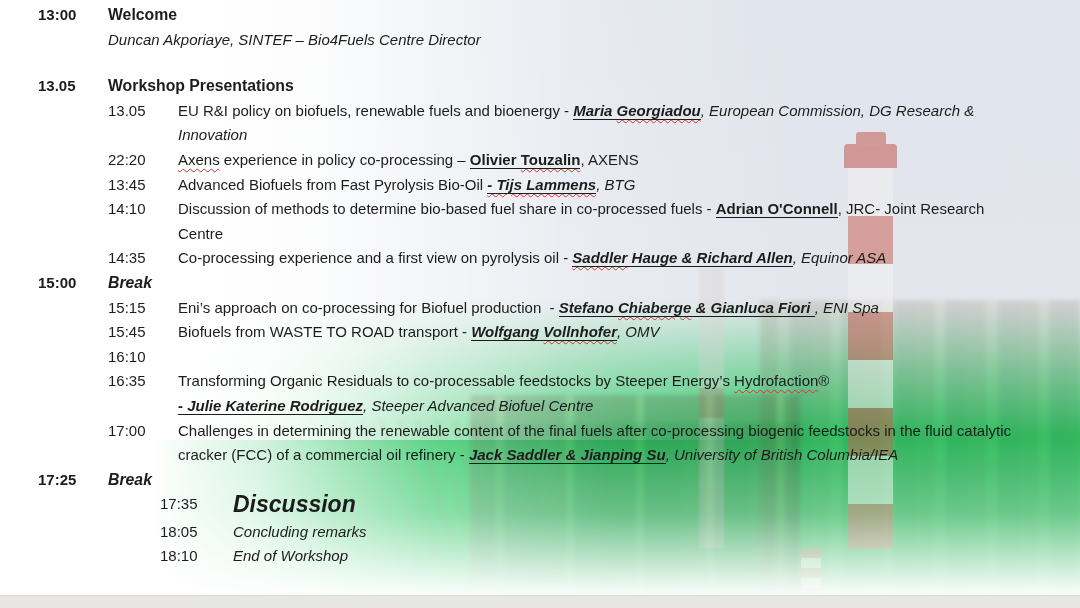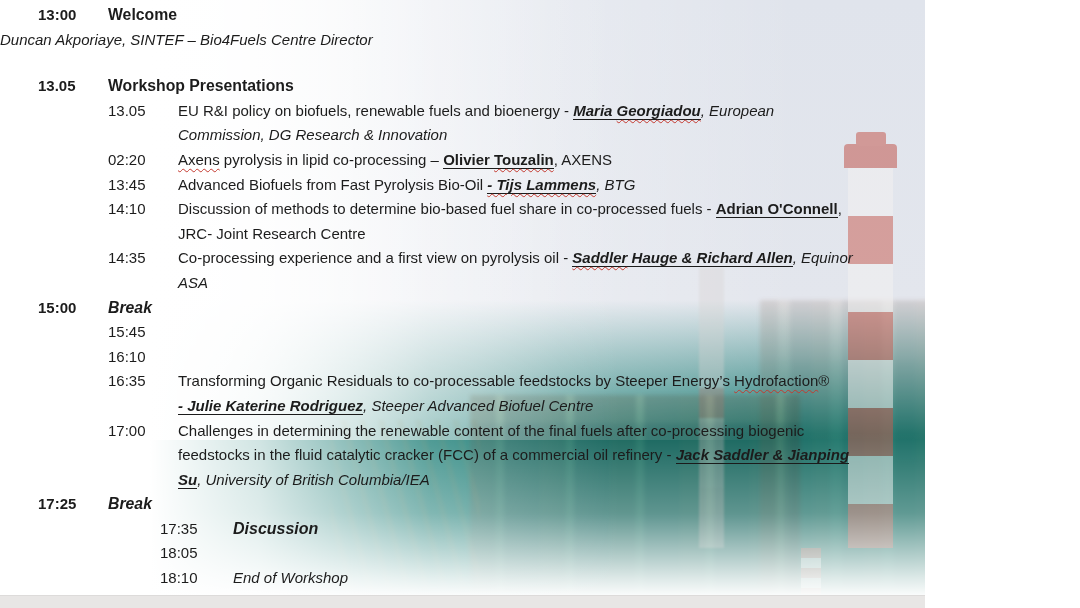--- a/index.html
+++ b/index.html
@@ -2,21 +2,21 @@
 <html><head>
 <meta charset="utf-8">
 <style>
   html,body{margin:0;padding:0;}
   body{
     width:1080px;height:608px;overflow:hidden;background:#fff;
     font-family:"Liberation Sans","DejaVu Sans",sans-serif;
     color:#1c1c1c;
     -webkit-font-smoothing:antialiased;
   }
-  .slide{position:relative;width:925px;height:608px;background:#0f766e;overflow:hidden;}
+  .slide{position:relative;width:1080px;height:608px;background:#22c55e;overflow:hidden;}
 
   
   .bg{position:absolute;inset:0;z-index:1;overflow:hidden;}
   .bg-sky{position:absolute;left:0;top:0;right:0;height:440px;
     background:
       linear-gradient(90deg, #ffffff 0px, rgba(255,255,255,0.88) 220px, rgba(255,255,255,0.25) 560px, rgba(255,255,255,0) 800px),
       linear-gradient(180deg, #e0e4ec 0px, #e3e6ed 300px, rgba(227,230,237,0) 440px);}
   .chimney-main{position:absolute;left:848px;top:168px;width:45px;height:380px;opacity:.5;filter:blur(.6px);
     background:repeating-linear-gradient(180deg,#f4f2f1 0 48px,#c85a4e 48px 96px);}
   .chimney-main::before{content:"";position:absolute;left:-4px;top:-24px;width:53px;height:24px;background:#bf4b41;border-radius:4px 4px 0 0;}
@@ -41,28 +41,28 @@
       linear-gradient(0deg, #fff 0 10px, rgba(255,255,255,.85) 30px, rgba(255,255,255,.3) 95px, rgba(255,255,255,0) 175px);}
 
   
   .agenda{position:absolute;left:0;right:0;top:3px;z-index:2;font-size:15px;line-height:24.6px;}
   .row{display:flex;align-items:flex-start;}
   .time{flex:none;white-space:nowrap;}
   .content{flex:1;padding-right:61px;}
   .kind-section .time{margin-left:38px;width:70px;font-weight:700;}
   .kind-section .content{font-size:15.8px;}
   .kind-session .time{margin-left:108px;width:70px;}
-  .kind-speaker .content{}
+  .kind-speaker .content{margin-left:108px;}
   .kind-sub3 .time{margin-left:160px;width:73px;}
   .gap{width:100%;}
   .b{font-weight:700;}
   .i{font-style:italic;}
   .u{border-bottom:1.5px solid #1b1b1b;}
   .q{text-decoration-line:underline;text-decoration-style:wavy;text-decoration-color:#c4392f;text-decoration-thickness:1px;text-underline-offset:3px;}
-  .lg{font-size:16px;}
+  .lg{font-size:23px;}
 
   .bottom-bar{position:absolute;left:0;right:0;bottom:0;height:12px;background:#e8e6e5;border-top:1px solid #dddbda;z-index:3;}
 </style>
 </head>
 <body>
 
 <div class="slide">
 
   <div class="bg">
     <div class="bg-sky"></div>
@@ -86,41 +86,46 @@
       <div class="gap" style="height: 22px;"></div>
       <div class="row kind-section">
         <span class="time">13.05</span>
         <span class="content"><span class="b">Workshop Presentations</span></span>
       </div>
       <div class="row kind-session">
         <span class="time">13.05</span>
         <span class="content"><span>EU R&amp;I policy on biofuels, renewable fuels and bioenergy - </span><span class="b i u">Maria </span><span class="b i u q">Georgiadou</span><span class="i">, European Commission, DG Research &amp; Innovation</span></span>
       </div>
       <div class="row kind-session">
-        <span class="time">02:20</span>
-        <span class="content"><span class="q">Axens</span><span> pyrolysis in lipid co-processing – </span><span class="b u">Olivier </span><span class="b u q">Touzalin</span><span>, AXENS</span></span>
+        <span class="time">22:20</span>
+        <span class="content"><span class="q">Axens</span><span> experience in policy co-processing – </span><span class="b u">Olivier </span><span class="b u q">Touzalin</span><span>, AXENS</span></span>
       </div>
       <div class="row kind-session">
         <span class="time">13:45</span>
         <span class="content"><span>Advanced Biofuels from Fast Pyrolysis Bio-Oil </span><span class="b i u q">- Tijs Lammens</span><span class="i">, BTG</span></span>
       </div>
       <div class="row kind-session">
         <span class="time">14:10</span>
         <span class="content"><span>Discussion of methods to determine bio-based fuel share in co-processed fuels - </span><span class="b u">Adrian O'Connell</span><span>, JRC- Joint Research Centre</span></span>
       </div>
       <div class="row kind-session">
         <span class="time">14:35</span>
         <span class="content"><span>Co-processing experience and a first view on pyrolysis oil - </span><span class="b i u q">Saddler</span><span class="b i u"> Hauge &amp; Richard Allen</span><span class="i">, Equinor ASA</span></span>
       </div>
       <div class="row kind-section">
         <span class="time">15:00</span>
         <span class="content"><span class="b i">Break</span></span>
       </div>
       <div class="row kind-session">
+        <span class="time">15:15</span>
+        <span class="content"><span>Eni’s approach on co-processing for Biofuel production&nbsp; - </span><span class="b i u">Stefano </span><span class="b i u q">Chiaberge</span><span class="b i u"> &amp; Gianluca Fiori </span><span class="i">, ENI Spa</span></span>
+      </div>
+      <div class="row kind-session">
         <span class="time">15:45</span>
+        <span class="content"><span>Biofuels from WASTE TO ROAD transport - </span><span class="b i u">Wolfgang </span><span class="b i u q">Vollnhofer</span><span class="i">, OMV</span></span>
       </div>
       <div class="row kind-session">
         <span class="time">16:10</span>
       </div>
       <div class="row kind-session">
         <span class="time">16:35</span>
         <span class="content"><span>Transforming Organic Residuals to co-processable feedstocks by Steeper Energy’s </span><span class="q">Hydrofaction</span><span>®</span><br><span class="b i u">- Julie Katerine Rodriguez</span><span class="i">, Steeper Advanced Biofuel Centre</span></span>
       </div>
       <div class="row kind-session">
         <span class="time">17:00</span>
@@ -129,20 +134,21 @@
       <div class="row kind-section">
         <span class="time">17:25</span>
         <span class="content"><span class="b i">Break</span></span>
       </div>
       <div class="row kind-sub3">
         <span class="time">17:35</span>
         <span class="content"><span class="b i lg">Discussion</span></span>
       </div>
       <div class="row kind-sub3">
         <span class="time">18:05</span>
+        <span class="content"><span class="i">Concluding remarks</span></span>
       </div>
       <div class="row kind-sub3">
         <span class="time">18:10</span>
         <span class="content"><span class="i">End of Workshop</span></span>
       </div>
     </div>
 
   <div class="bottom-bar"></div>
 </div>
 

